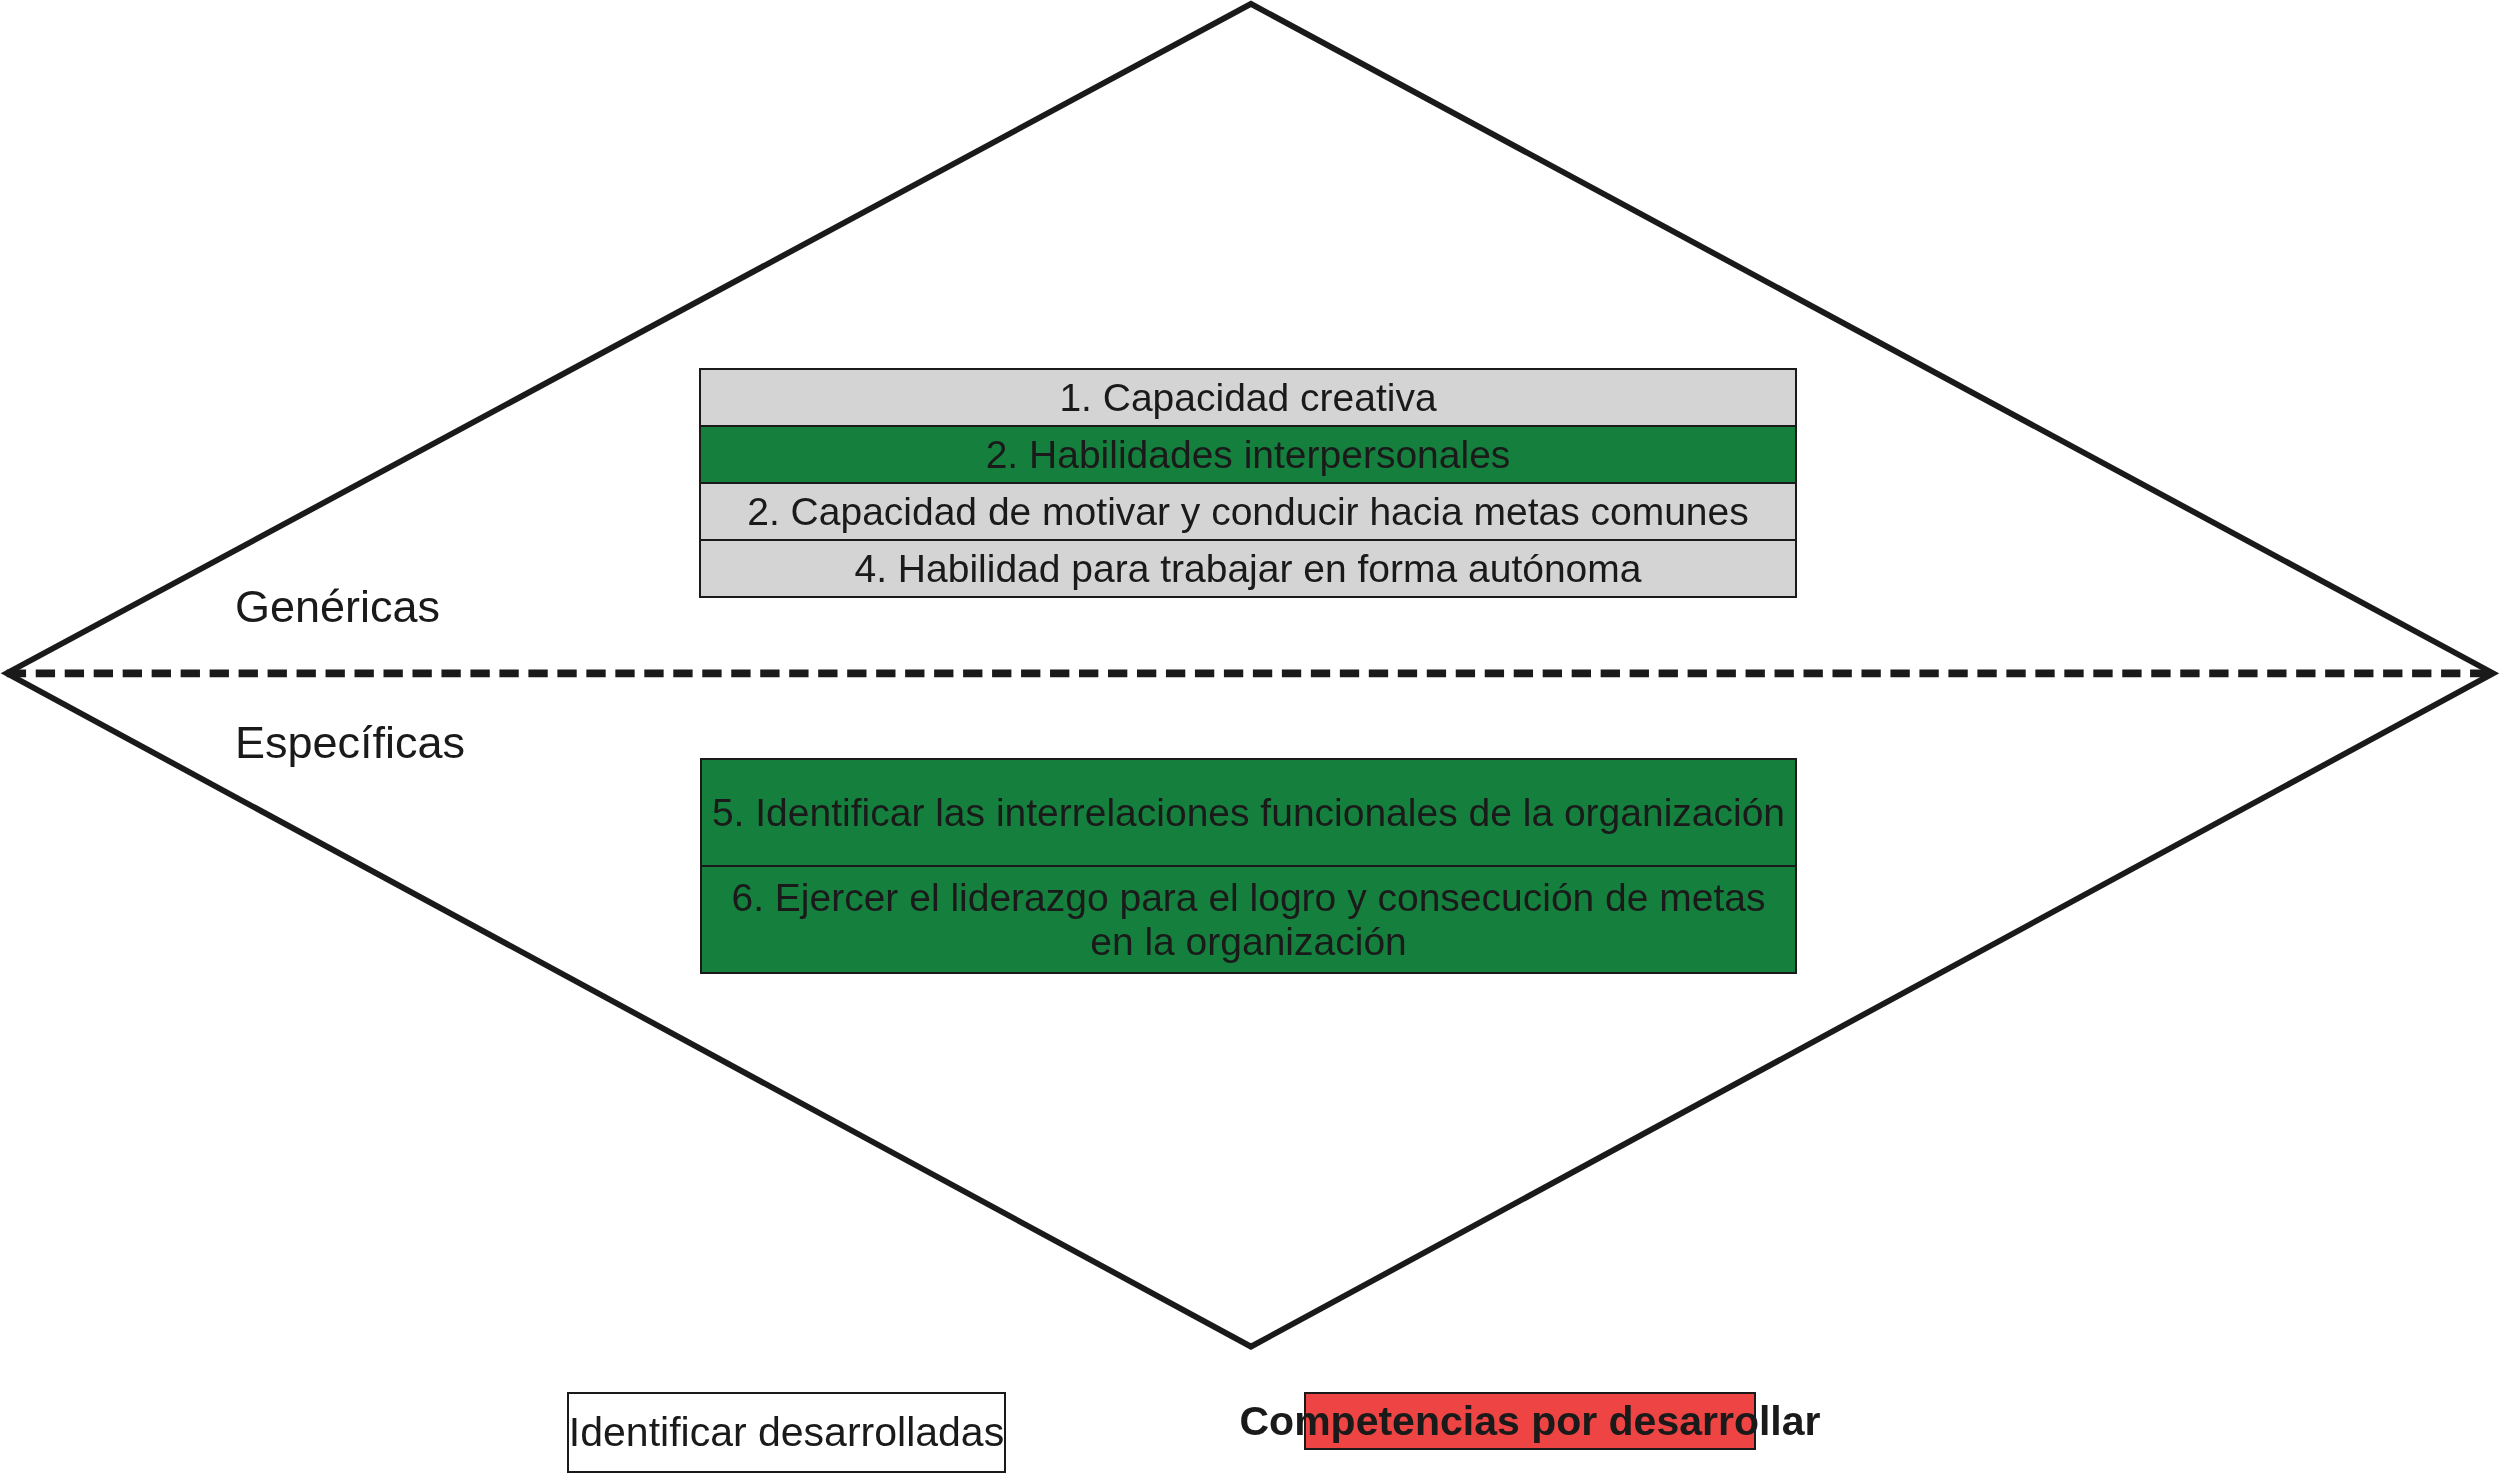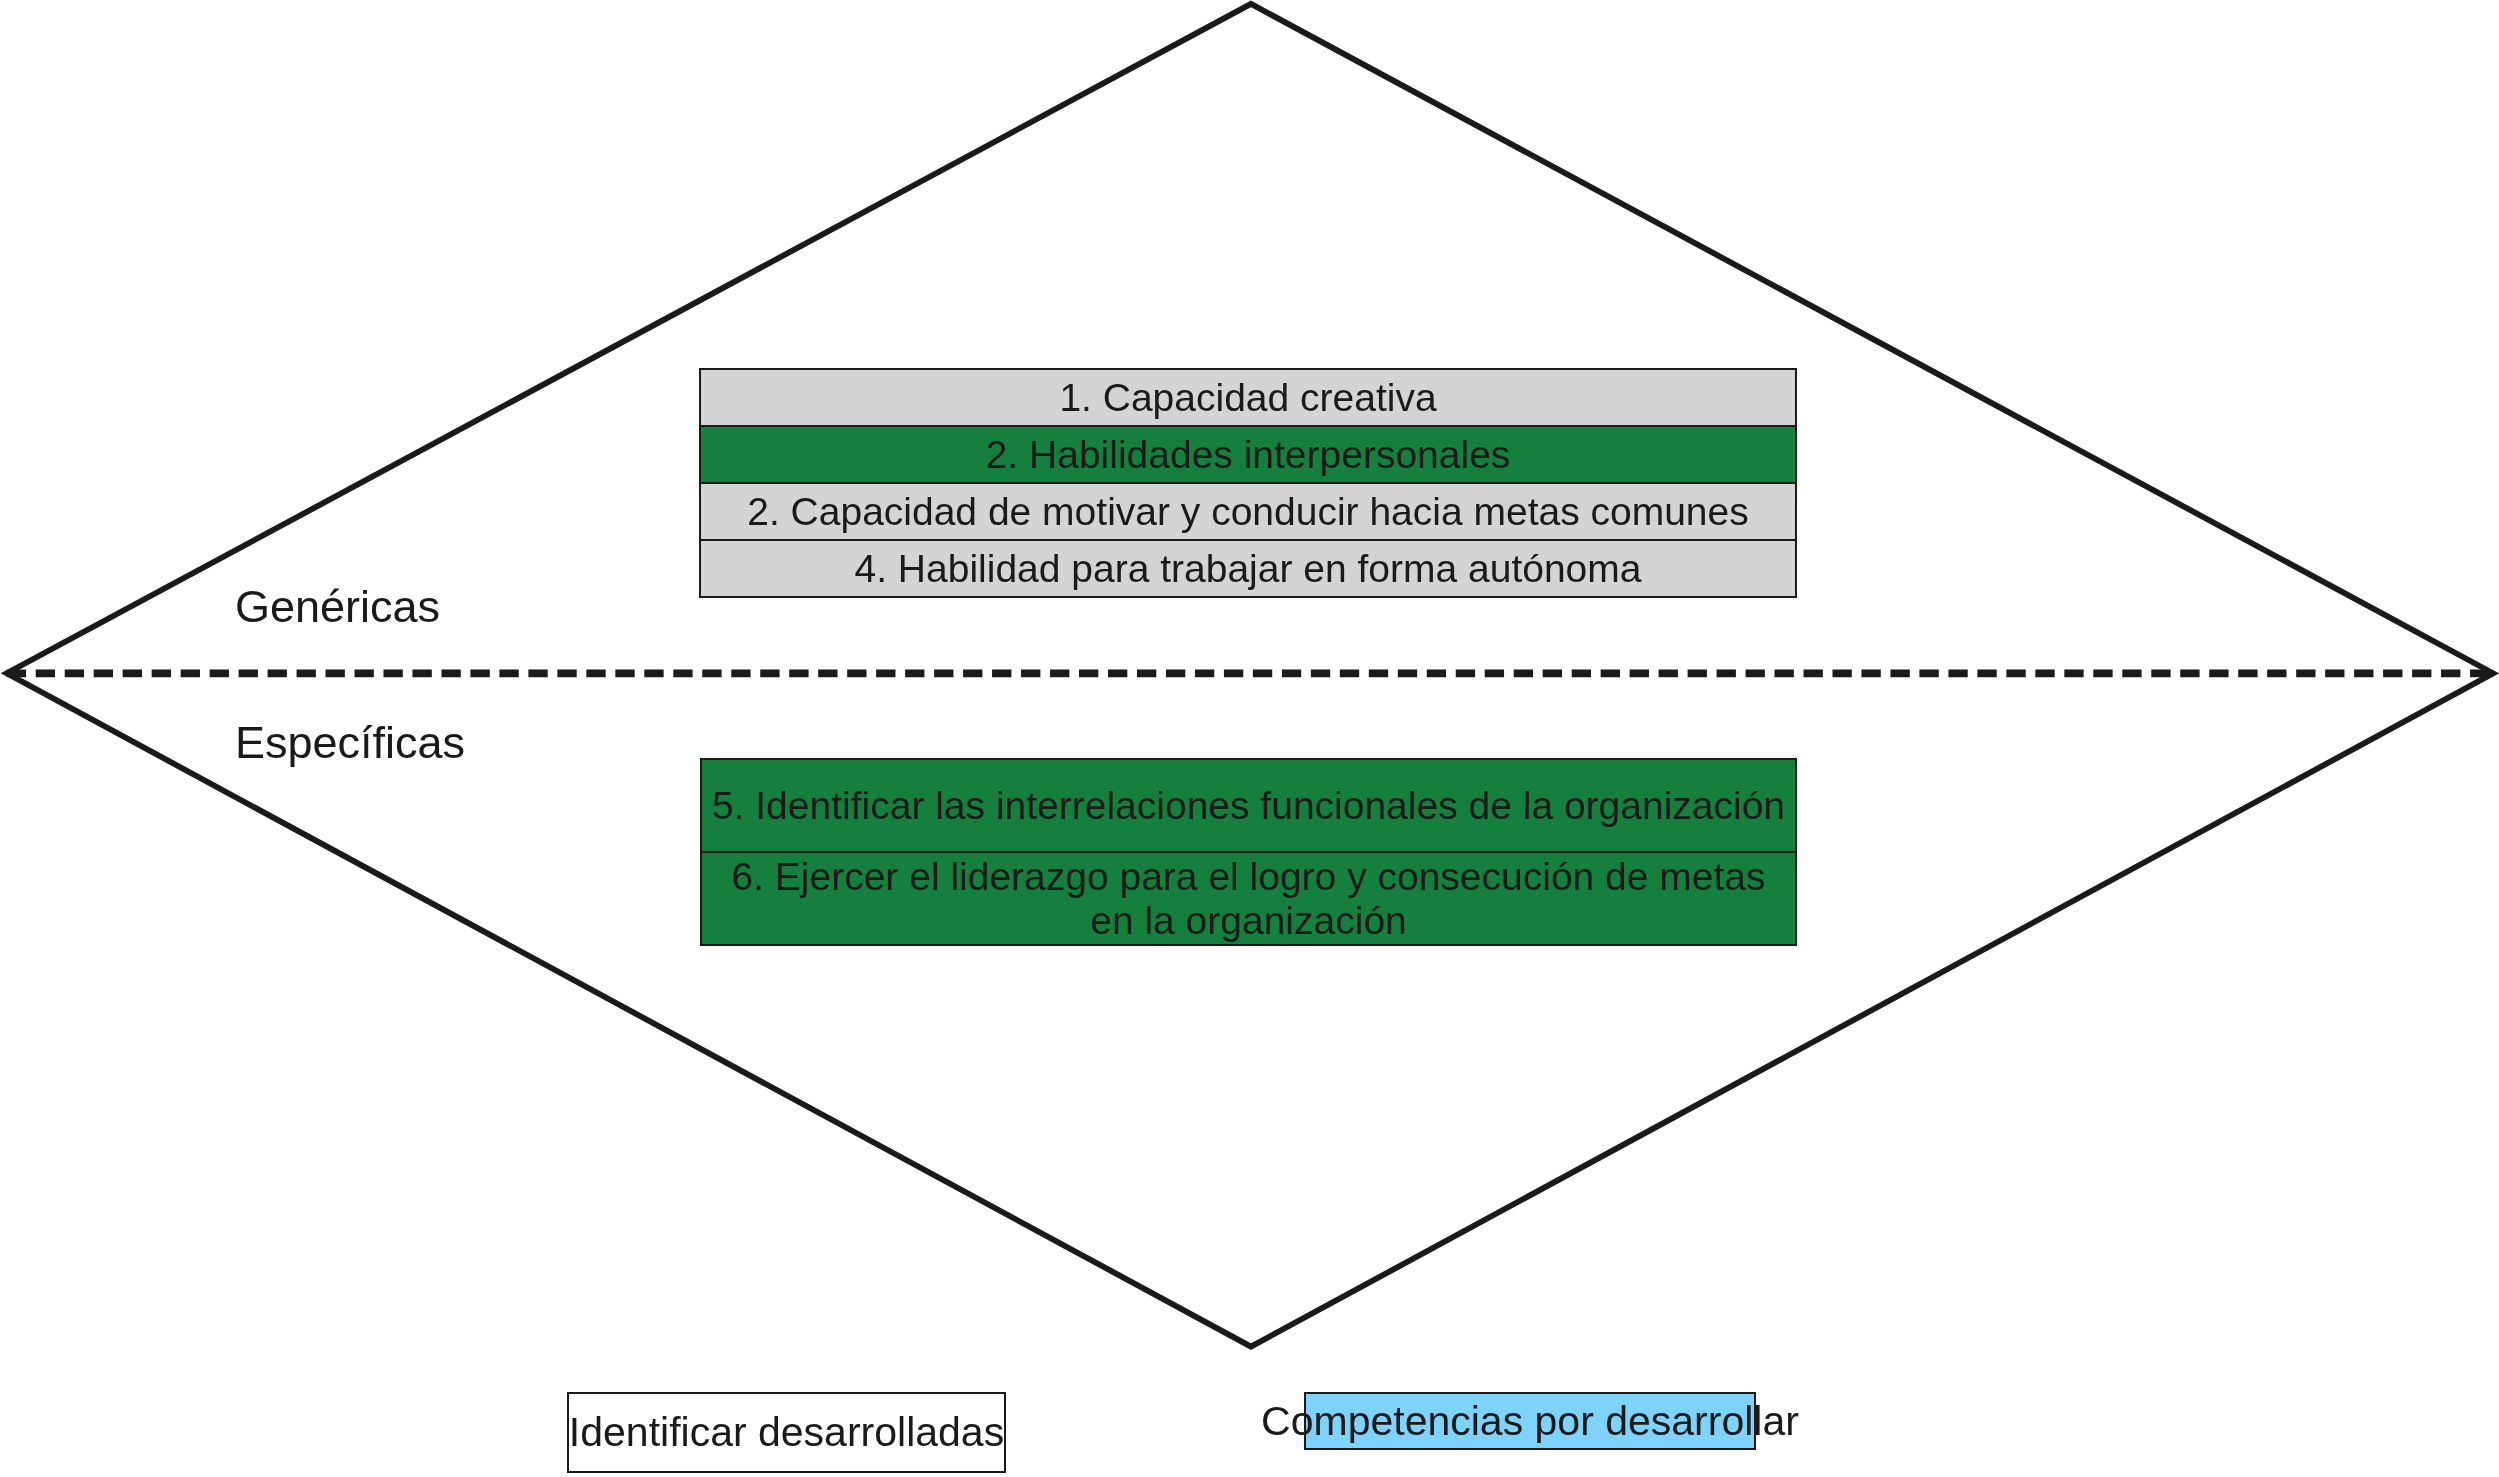--- a/index.html
+++ b/index.html
@@ -49,21 +49,21 @@
   #table-genericas {
     left: 699px;
     top: 368px;
     width: 1098px;
     height: 230px;
   }
   #table-especificas {
     left: 700px;
     top: 758px;
     width: 1097px;
-    height: 188px;
+    height: 216px;
   }
   .comp-row {
     box-sizing: border-box;
     flex: 1 1 0;
     display: flex;
     align-items: center;
     justify-content: center;
     text-align: center;
     font-size: 39px;
     line-height: 1.12;
@@ -92,21 +92,22 @@
     top: 1392px;
     width: 439px;
     height: 81px;
     background: #ffffff;
   }
   #legend-todevelop {
     left: 1304px;
     top: 1392px;
     width: 452px;
     height: 58px;
-    background: #7dd3fc;
+    background: #ef4444;
+    font-weight: bold;
   }
 </style>
 </head>
 <body>
 
 <div id="canvas">
 
   <svg id="diamond-svg" viewBox="0 0 2588 1530">
 
     <polygon points="1295,4 2581,697 1295,1394 7,697" fill="none" stroke="#1a1a1a" stroke-width="6" stroke-linejoin="miter"></polygon>

